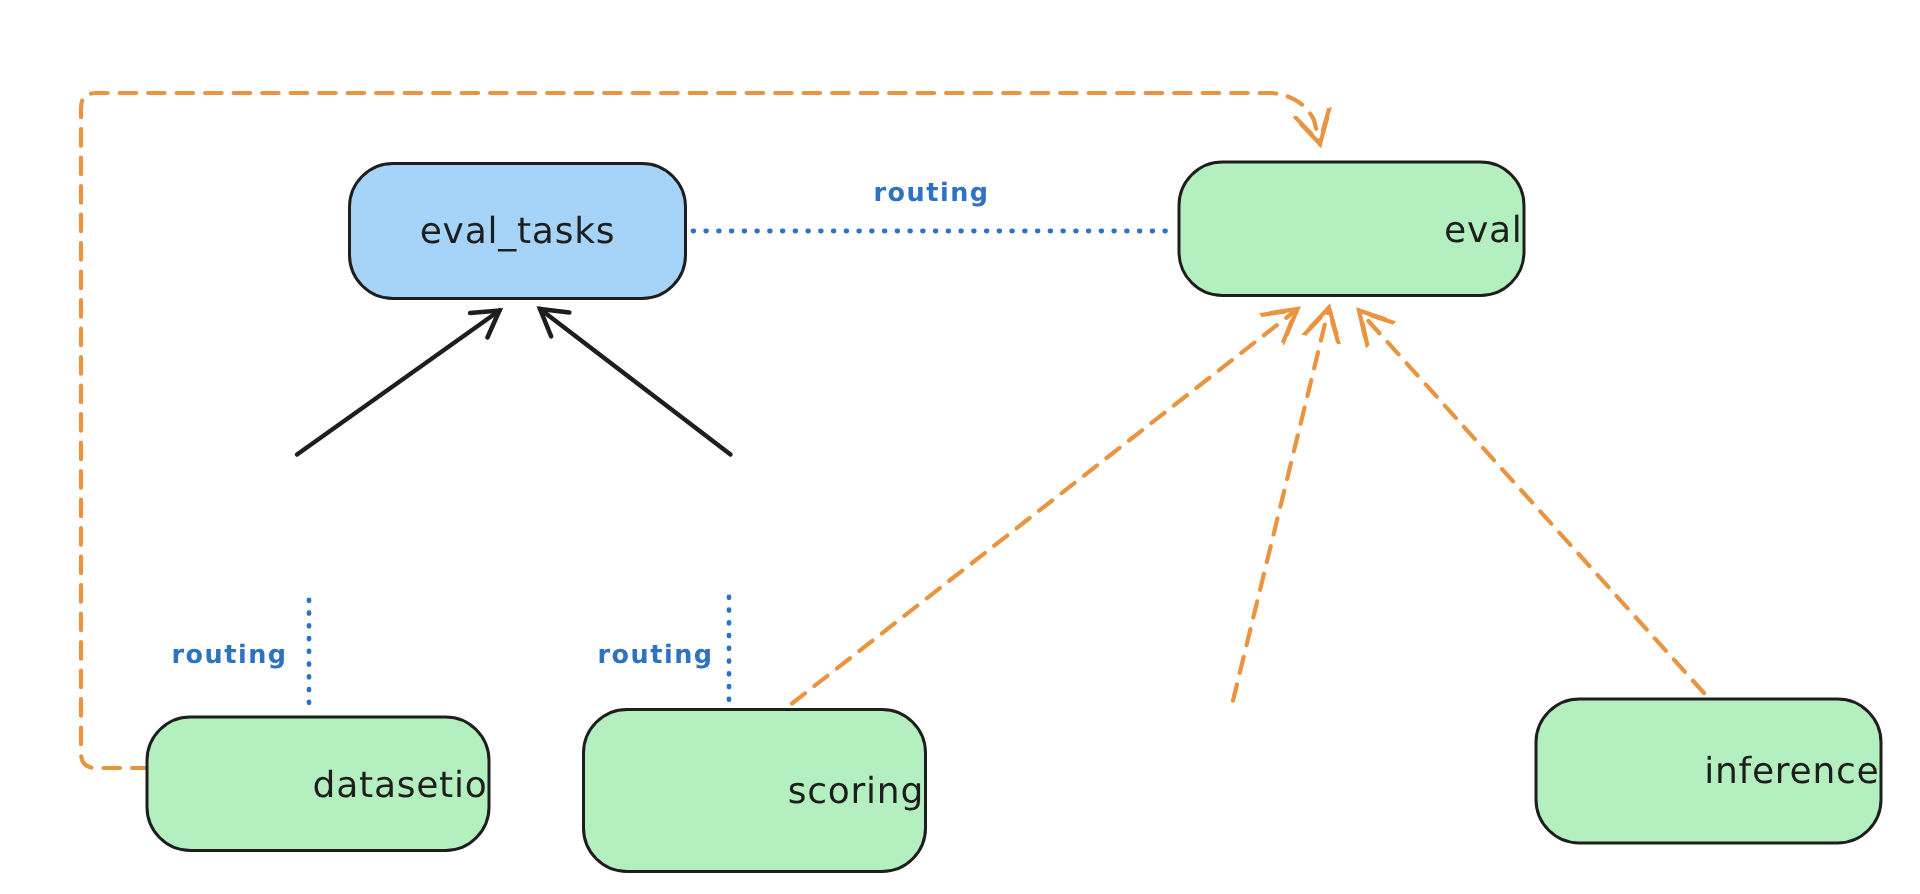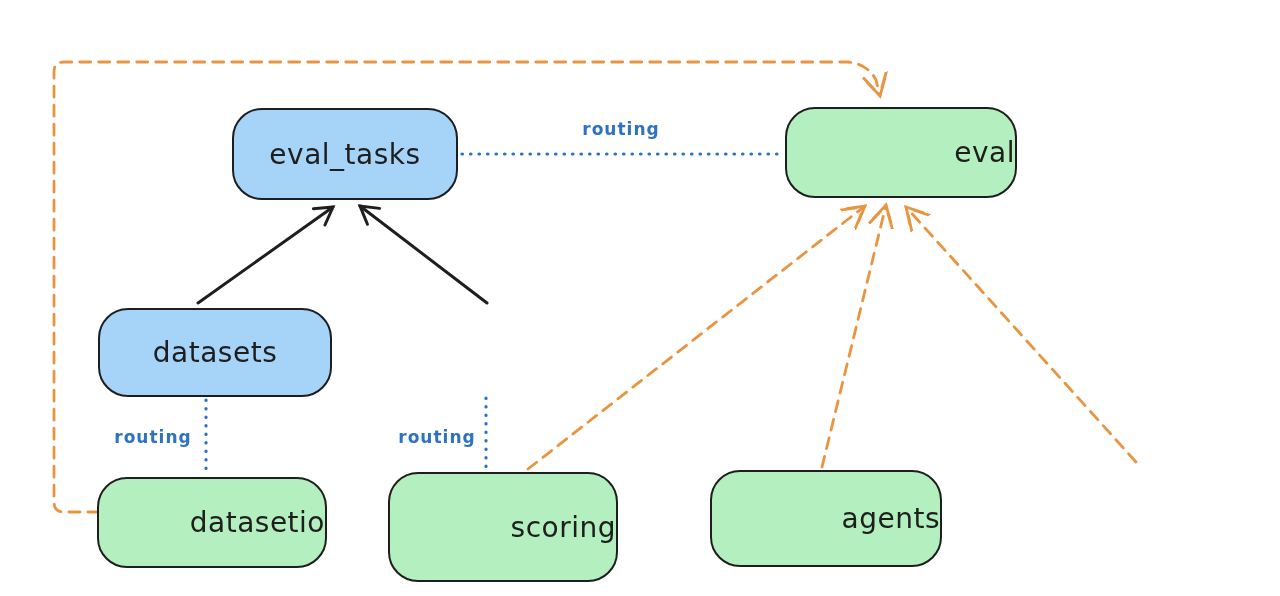--- a/index.html
+++ b/index.html
@@ -26,21 +26,21 @@
     box-sizing: border-box;
     border: 2.5px solid var(--node-stroke, #1e1e1e);
     border-radius: 30px;
     display: flex;
     align-items: center;
     justify-content: center;
   }
   .node.blue  { background: var(--node-blue-fill, #a6d4f8); }
   .node.green { background: var(--node-green-fill, #b4efbf); justify-content: flex-end; }
   .node-label {
-    font-size: 28px;
+    font-size: 24px;
     color: var(--text, #1e1e1e);
     letter-spacing: 0.5px;
     white-space: nowrap;
   }
   .edge-label {
     position: absolute;
     transform: translate(-50%, -50%);
     font-size: 17px;
     font-weight: bold;
     color: var(--routing-blue, #2e72c2);
@@ -95,39 +95,36 @@
     <path class="edge-dashed-orange" d="M 99 512 L 64 512 Q 54 512 54 502 L 54 72 Q 54 62 64 62 L 848 62 Q 868 64 876 80 L 880 96" marker-end="url(#arrowOrange)"></path>
     <path class="edge-dashed-orange" d="M 528 469 L 865 206" marker-end="url(#arrowOrange)"></path>
     <path class="edge-dashed-orange" d="M 822 467 L 886 205" marker-end="url(#arrowOrange)"></path>
     <path class="edge-dashed-orange" d="M 1136 462 L 906 207" marker-end="url(#arrowOrange)"></path>
   </svg>
 
   <div class="node blue" style="left:232px; top:108px; width:226px; height:92px;">
     <span class="node-label">eval_tasks</span>
   </div>
 
-  <div class="node blue" style="left:98px; top:308px; width:234px; height:89px;">
-    <span class="node-label">datasets</span>
-  </div>
 
 
   <div class="node green" style="left:785px; top:107px; width:232px; height:91px;">
     <span class="node-label">eval</span>
   </div>
 
   <div class="node green" style="left:97px; top:477px; width:230px; height:91px;padding-left:24px;">
     <span class="node-label">datasetio</span>
   </div>
 
   <div class="node green" style="left:388px; top:472px; width:230px; height:110px;">
     <span class="node-label">scoring</span>
   </div>
 
-  <div class="node green" style="left:710px; top:470px; width:232px; height:97px;">
-    <span class="node-label">agents</span>
+
+  <div class="node green" style="left:1023px; top:465px; width:232px; height:98px;">
+    <span class="node-label">inference</span>
   </div>
-
 
   <div class="edge-label" style="left:621px; top:129px;">routing</div>
   <div class="edge-label" style="left:153px; top:437px;">routing</div>
   <div class="edge-label" style="left:437px; top:437px;">routing</div>
 
 </div>
 
 </body></html>

